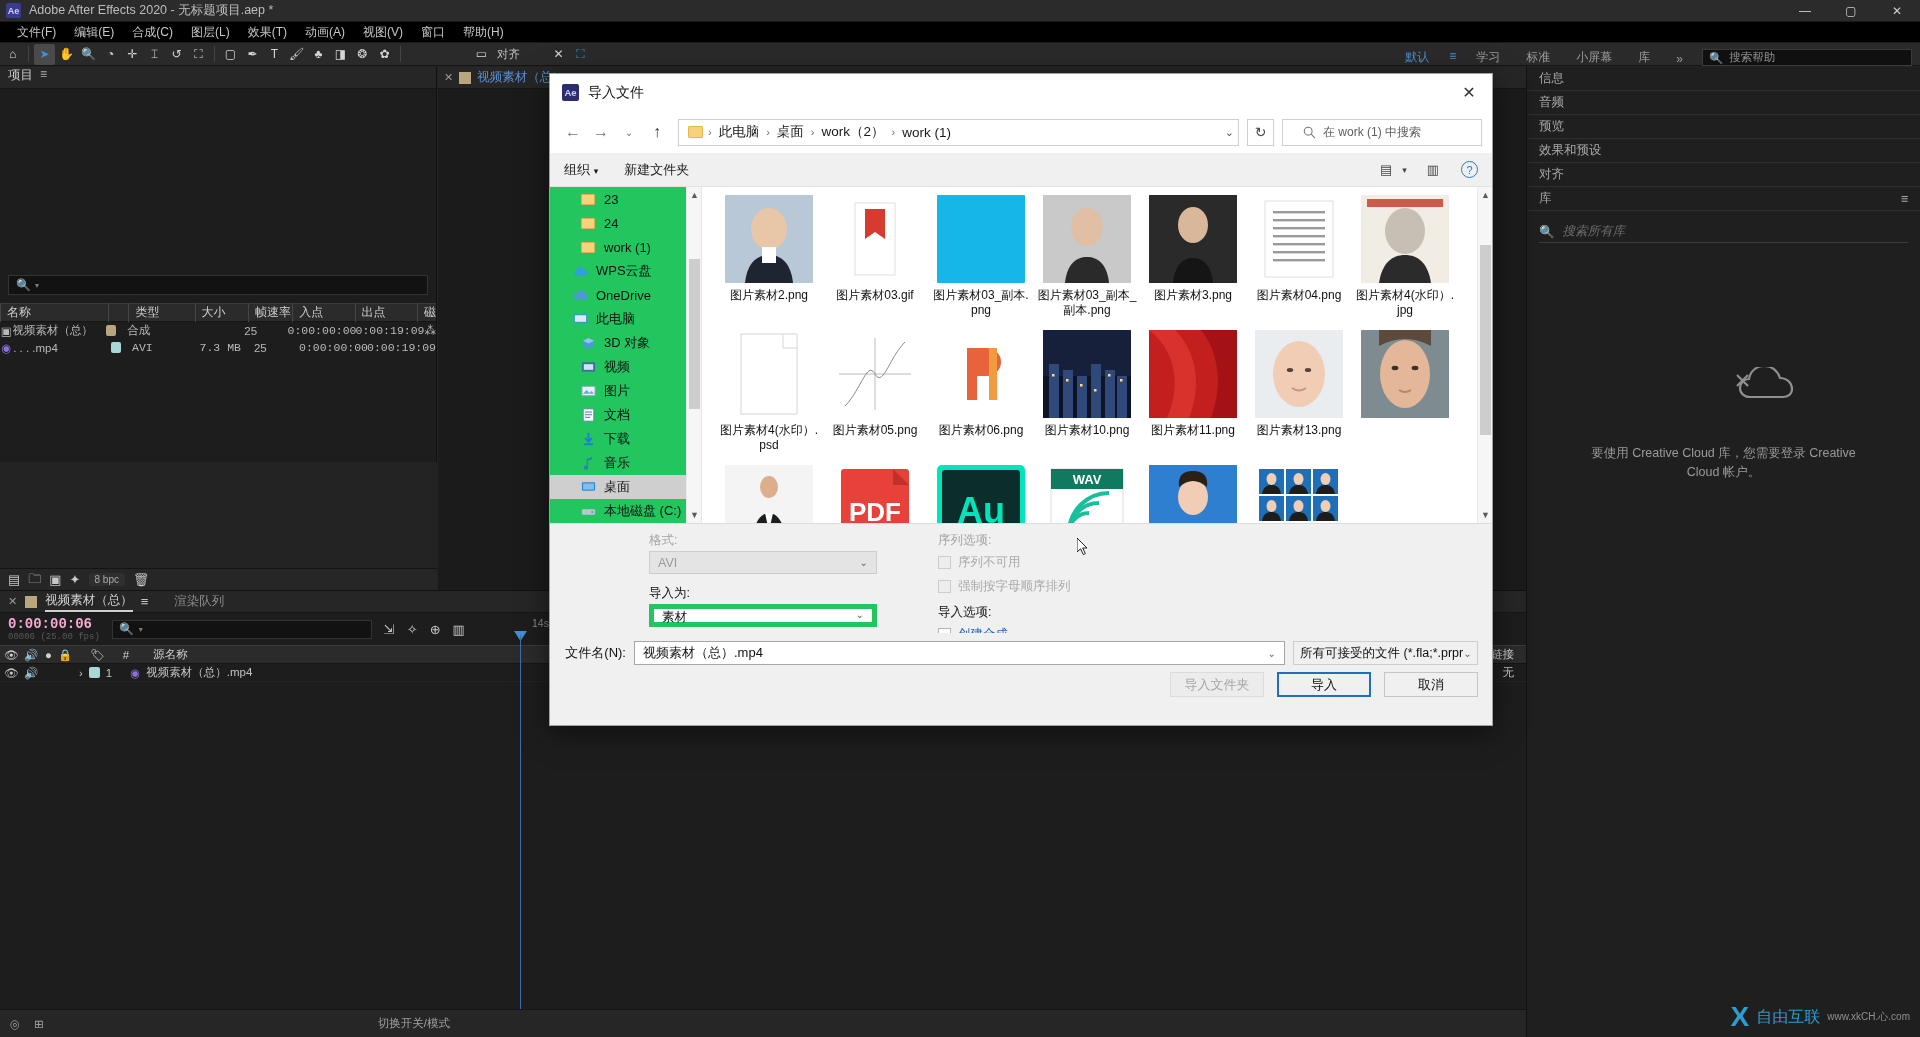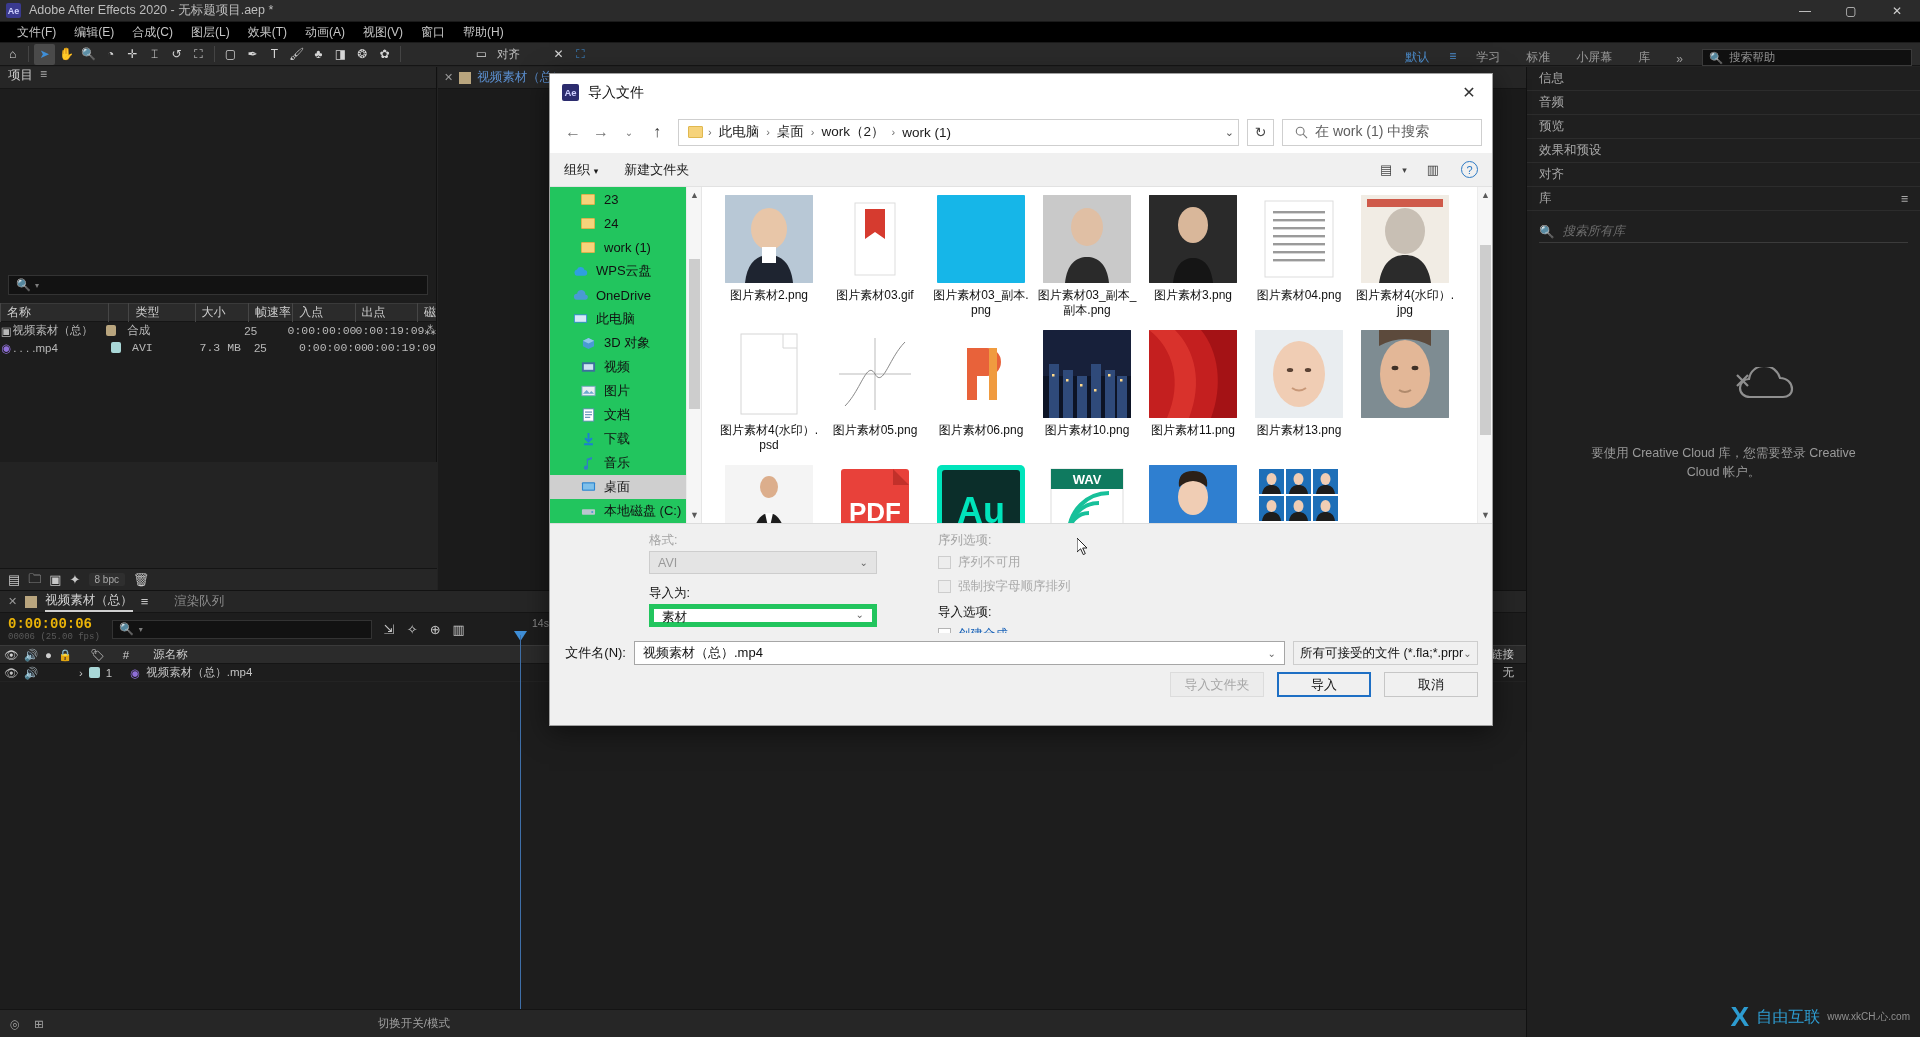--- a/index.html
+++ b/index.html
@@ -116,21 +116,21 @@
   }
   .bpc { font-size:10px;color:#a9a9a9;background:#2f2f2f;padding:1px 6px;border-radius:2px; }
   #timeline {
     position:absolute; left:0; top:590px; right:394px; bottom:28px; background:#1d1d1d;
     border-top:1px solid #121212;
   }
   .tl-tabs { height:22px;background:#262626;display:flex;align-items:center;gap:8px;padding:0 8px;border-bottom:1px solid #151515;}
   .tl-tab-active { font-size:12.5px;color:#d2d2d2;border-bottom:2px solid #cfcfcf;padding-bottom:1px;}
   .tl-tab { font-size:12.5px;color:#8e8e8e; }
   .tl-timecode-bar { height:32px;display:flex;align-items:center;padding:0 8px;gap:12px;background:#1d1d1d;}
-  .tc-main { color:#eab308;font-weight:bold;font-size:14px;font-family:"Liberation Mono",monospace;}
+  .tc-main { color:#f9a8d4;font-weight:bold;font-size:14px;font-family:"Liberation Mono",monospace;}
   .tc-sub { color:#5a5a5a;font-size:9px;font-family:"Liberation Mono",monospace; }
   .tl-search { flex:0 0 260px;height:19px;background:#121212;border:1px solid #333;display:flex;align-items:center;padding:0 7px;color:#7d7d7d;font-size:12px;gap:4px;}
   .tl-colhdr { height:19px;background:#2b2b2b;display:flex;align-items:center;font-size:11.5px;color:#cfcfcf;border-top:1px solid #3a3a3a;border-bottom:1px solid #151515;gap:6px;padding:0 4px;}
   .tl-layer { height:18px;display:flex;align-items:center;font-size:11.5px;color:#c3c3c3;gap:6px;padding:0 4px;border-bottom:1px solid #232323;}
   .ruler { position:absolute; left:510px; right:0; top:22px; height:22px; background:#1d1d1d; }
   .ruler span { position:absolute; top:4px; font-size:10.5px; color:#8a8a8a; }
   .playhead { position:absolute; left:520px; top:44px; bottom:0; width:1px; background:#3f6fa8; }
   .cti { position:absolute; left:514px; top:40px; width:13px;height:10px;background:#3f8fd8;clip-path:polygon(0 0,100% 0,50% 100%); }
 
   #statusbar { position:absolute;left:0;right:394px;bottom:0;height:28px;background:#262626;
@@ -154,21 +154,21 @@
   .navbtn { width:26px;height:26px;display:flex;align-items:center;justify-content:center;color:#767676;font-size:16px;}
   .navbtn.en { color:#3b3b3b; }
   .crumbbar {
     flex:1; height:27px;border:1px solid #cfcfcf;background:#fff;display:flex;align-items:center;
     padding:0 4px;gap:2px;margin:0 6px; font-size:13.5px;
   }
   .crumb { padding:2px 5px; color:#1a1a1a; }
   .csep { color:#6d6d6d;font-size:11px; }
   .cfolder { width:15px;height:12px;background:#f6d37b;border:1px solid #e0b84f;border-radius:1px;margin:0 3px 0 5px;}
   .refresh { width:27px;height:27px;border:1px solid #cfcfcf;display:flex;align-items:center;justify-content:center;color:#4a4a4a;font-size:14px;margin-right:6px;}
-  .dsearch { width:200px;height:27px;border:1px solid #cfcfcf;display:flex;align-items:center;gap:7px;padding:0 12px;color:#5e5e5e;font-size:14px;}
+  .dsearch { width:200px;height:27px;border:1px solid #cfcfcf;display:flex;align-items:center;gap:7px;padding:0 20px;color:#5e5e5e;font-size:12px;}
   .cmdbar { height:34px;background:#f0f0f0;border-bottom:1px solid #e2e2e2;display:flex;align-items:center;padding:0 14px;gap:26px;font-size:13px;color:#1a1a1a;}
   .cmd-right { margin-left:auto;display:flex;align-items:center;gap:10px;color:#444; }
 
   .dlg-body { display:flex; height:336px; }
   .nav-pane { width:152px; background:#22c55e; border-right:1px solid #e6e6e6; overflow:hidden; position:relative;}
   .np-item { height:24px;display:flex;align-items:center;gap:8px;padding-left:22px;font-size:13px;color:#111; }
   .np-item.sel { background:#cfcfcf; }
   .np-item.indent { padding-left:30px; }
   .np-ic { width:16px;height:14px;display:flex;align-items:center;justify-content:center;font-size:12px;}
   .folder-ic { width:14px;height:11px;background:#f6d37b;border:1px solid #dcb24d;border-radius:1px;}

